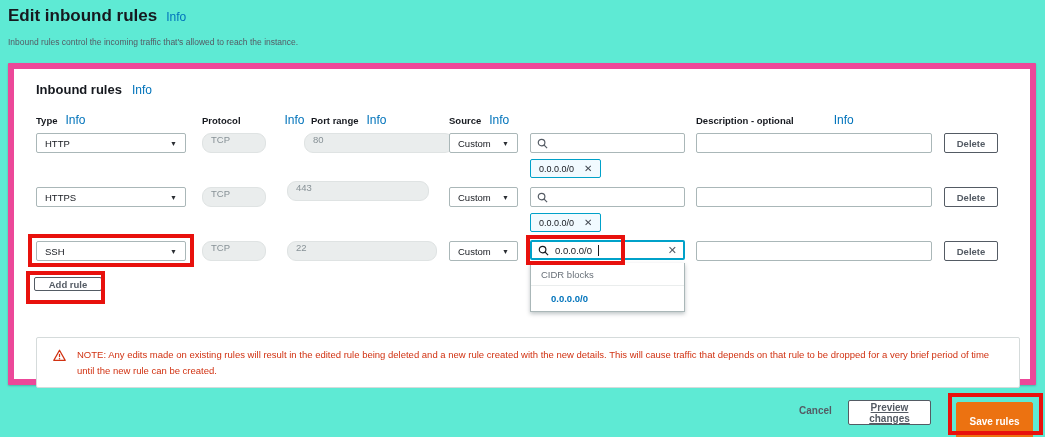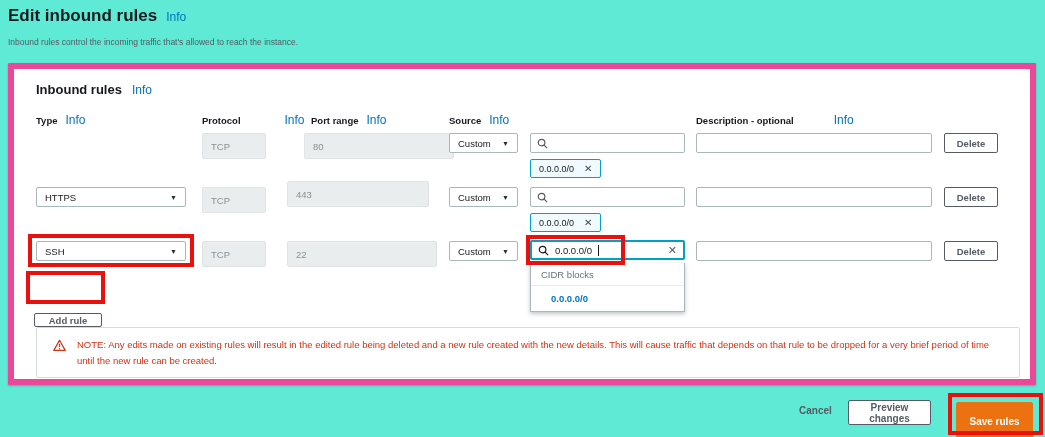--- a/index.html
+++ b/index.html
@@ -18,22 +18,22 @@
   .panel-title-row { left:22px; top:13px; display:flex; align-items:baseline; gap:10px; }
   .panel-title { font-size:13px; font-weight:700; color:#16191f; }
 
   .col-head { display:flex; align-items:baseline; gap:8px; top:34px;margin-top:10px; }
   .col-label { font-size:9.5px; font-weight:700; color:#16191f; }
 
   .sel { height:20px; background:#fff; border:1px solid #aab7b8; border-radius:2px;
          display:flex; align-items:center; justify-content:space-between;
          padding:0 8px; font-size:9.5px; color:#16191f; cursor:pointer; }
   .chev { font-size:7px; color:#2a2e33; line-height:1; }
-  .dis { height:20px; background:#eaeded; border:1px solid #dfe3e3; border-radius:2px;
-         display:flex; align-items:center; padding:12px 8px; font-size:9.5px; color:#879196; }
+  .dis { height:20px; background:#eaeded; border:1px solid #dfe3e3; border-radius:9px;
+         display:flex; padding:0 8px; font-size:9.5px; color:#879196; }
   .searchbox { height:20px; background:#fff; border:1px solid #aab7b8; border-radius:2px;
                display:flex; align-items:center; padding:0 6px; gap:6px; font-size:9.5px; color:#16191f; }
   .searchbox.focused { border:2px solid #00a1c9; }
   .sb-x { margin-left:auto; font-size:11px; color:#545b64; cursor:pointer; }
   .caret { width:1px; height:11px; background:#16191f; }
   .txtinp { height:20px; width:100%; background:#fff; border:1px solid #aab7b8; border-radius:2px;
             font-size:9.5px; padding:0 8px; outline:none; font-family:"Liberation Sans", sans-serif; }
   .btn { height:20px; background:#fff; border:1px solid #545b64; border-radius:2px;
          font-size:9.5px; font-weight:700; color:#545b64; display:flex; align-items:center;
          justify-content:center; cursor:pointer; }
@@ -87,20 +87,24 @@
     </div>
     <div class="abs col-head" style="left:435px;">
       <span class="col-label">Source</span>
       <a class="info-link">Info</a>
     </div>
     <div class="abs col-head" style="left:682px;gap:40px;">
       <span class="col-label">Description - optional</span>
       <a class="info-link">Info</a>
     </div>
 
+    <div class="abs sel" style="left:22px; top:64px; width:150px;">
+      <span>HTTP</span>
+      <span class="chev">▼</span>
+    </div>
     <div class="abs dis" style="left:188px; top:64px; width:64px;">
       <span>TCP</span>
     </div>
     <div class="abs dis" style="left:273px; top:64px; width:150px;margin-left:17px;">
       <span>80</span>
     </div>
     <div class="abs sel" style="left:435px; top:64px; width:69px;">
       <span>Custom</span>
       <span class="chev">▼</span>
     </div>
@@ -168,34 +172,34 @@
       <span class="sb-x">✕</span>
     </div>
     <input class="abs txtinp" style="left: 682px; top: 172px; width: 236px;" value="">
     <button class="abs btn" style="left:930px; top:172px; width:54px;">Delete</button>
 
     <div class="abs dropdown" style="left:516px; top:194px; width:155px; z-index:3;">
       <div class="dd-group">CIDR blocks</div>
       <div class="dd-option">0.0.0.0/0</div>
     </div>
 
-    <button class="abs btn" style="left:20px; top:208px; width:68px; height:14px;margin-top:36px;">Add rule</button>
-
-    <div class="abs note" style="left:22px; top:258px; width:984px; height:51px;">
+    <button class="abs btn" style="left:20px; top:208px; width:68px; height:14px;">Add rule</button>
+
+    <div class="abs note" style="left:22px; top:268px; width:984px; height:51px;">
       <svg class="warn-icon" width="13" height="13" viewBox="0 0 16 16">
         <path d="M8 1.5 L15 14 L1 14 Z" fill="none" stroke="#d13212" stroke-width="1.5" stroke-linejoin="round"></path>
         <line x1="8" y1="6" x2="8" y2="10" stroke="#d13212" stroke-width="1.5"></line>
         <circle cx="8" cy="12" r="0.9" fill="#d13212"></circle>
       </svg>
       <span>NOTE: Any edits made on existing rules will result in the edited rule being deleted and a new rule created with the new details. This will cause traffic that depends on that rule to be dropped for a very brief period of time until the new rule can be created.</span>
     </div>
 
     <div class="abs redbox" style="left:14px; top:165px; width:166px; height:33px;"></div>
     <div class="abs redbox" style="left:512px; top:166px; width:99px; height:30px;"></div>
     <div class="abs redbox" style="left:12px; top:202px; width:79px; height:33px;"></div>
   </div>
 
   <span class="abs cancel-link" style="left:799px; top:405px;">Cancel</span>
-  <button class="abs btn footer-btn" style="left:848px; top:400px; width:83px;">Preview changes</button>
+  <button class="abs btn footer-btn" style="left:848px; top:400px; width:83px;text-decoration:underline;">Preview changes</button>
   <button class="abs btn footer-btn btn-primary" style="left:956px; top:402px; width:77px; height:39px;">Save rules</button>
   <div class="abs redbox" style="left:948px; top:393px; width:95px; height:42px;"></div>
 
 </div>
 
 </body></html>

